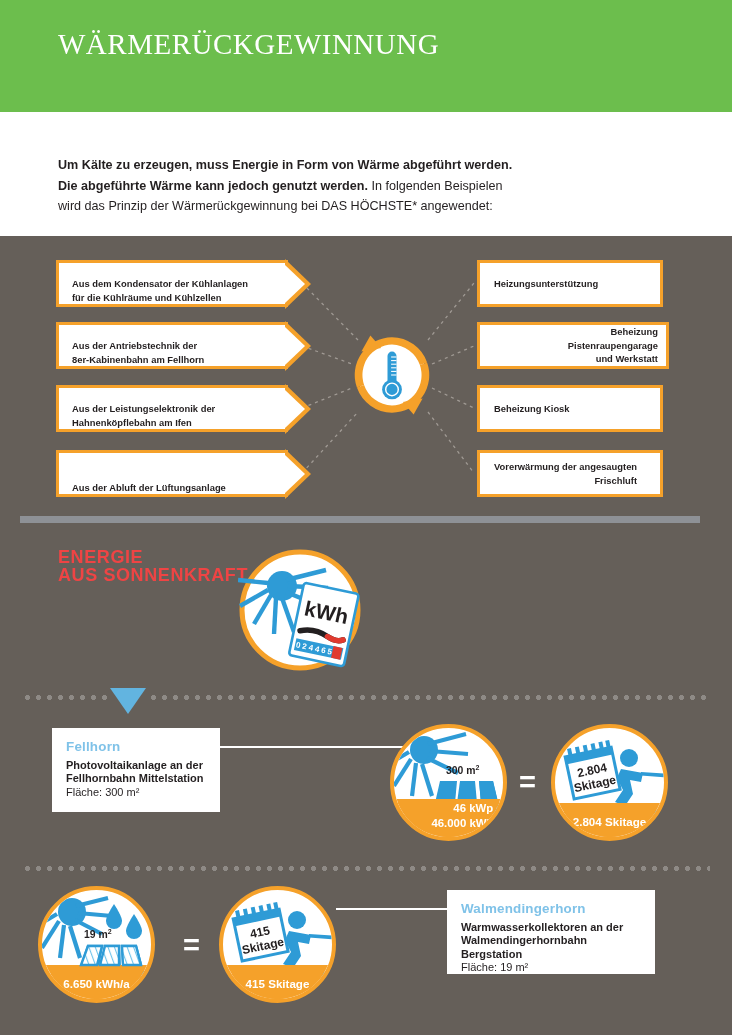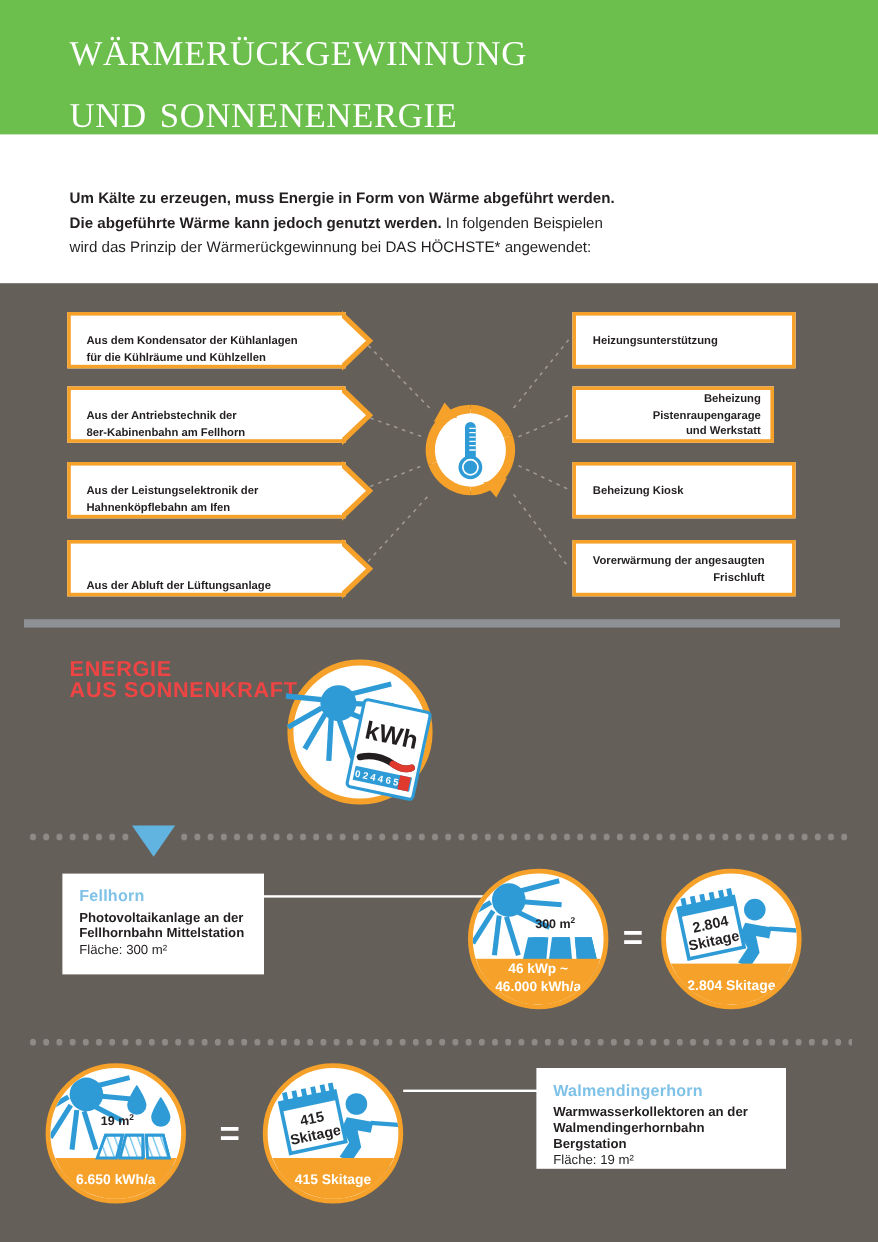--- a/index.html
+++ b/index.html
@@ -146,38 +146,37 @@
     position:absolute;color:#ffffff;font-weight:bold;font-size:29px;line-height:29px;
   }
 
   
   .circ-cap{
     position:absolute;left:0;bottom:0;width:100%;
     background:#F5A12A;color:#ffffff;font-weight:bold;
     text-align:center;font-size:11.6px;line-height:14.5px;
     padding:3px 0 5px 0;box-sizing:border-box;
   }
-  .circ-cap.two{font-size:11.4px;line-height:14.5px;padding:2px 0 4px 0;}
+  .circ-cap.two{font-size:11.4px;line-height:14.5px;padding:2px 0 4px 0;text-align:right;}
 
   .area-lbl{
     position:absolute;color:#231f20;font-weight:bold;font-size:10.4px;
   }
   .sup{font-size:7px;vertical-align:super;}
 
   .connline{position:absolute;background:#ffffff;height:1.6px;}
 </style>
 </head>
 <body>
 
 <div id="page">
 
   <div class="header">
     <div class="header-title">
       <span class="l1">Wärmerückgewinnung</span>
-      <span class="l2">und Sonnenenergie</span>
     </div>
   </div>
 
   <div class="intro">
     <span class="b">Um Kälte zu erzeugen, muss Energie in Form von Wärme abgeführt werden.</span><br>
     <span class="b">Die abgeführte Wärme kann jedoch genutzt werden.</span><span class="n"> In folgenden Beispielen</span><br>
     <span class="n">wird das Prinzip der Wärmerückgewinnung bei DAS HÖCHSTE* angewendet:</span>
   </div>
 
   <div class="grey-body"></div>
@@ -230,21 +229,21 @@
     </div>
   </div>
   <div class="tip-outer" style="left:285px;top:448.5px;"></div>
   <div class="tip-inner" style="left:285px;top:454.5px;"></div>
 
   <div class="right-box" style="left:477px;top:260px;width:186px;height:47px;">
     <div class="txt">
       <span>Heizungsunterstützung</span>
     </div>
   </div>
-  <div class="right-box" style="left:477px;top:322px;width:168px;height:47px;padding-left:48px;">
+  <div class="right-box" style="left:477px;top:322px;width:192px;height:47px;padding-left:48px;">
     <div class="txt">
       <span>Beheizung Pistenraupengarage</span><br>
       <span>und Werkstatt</span>
     </div>
   </div>
   <div class="right-box" style="left:477px;top:385px;width:186px;height:47px;">
     <div class="txt">
       <span>Beheizung Kiosk</span>
     </div>
   </div>

